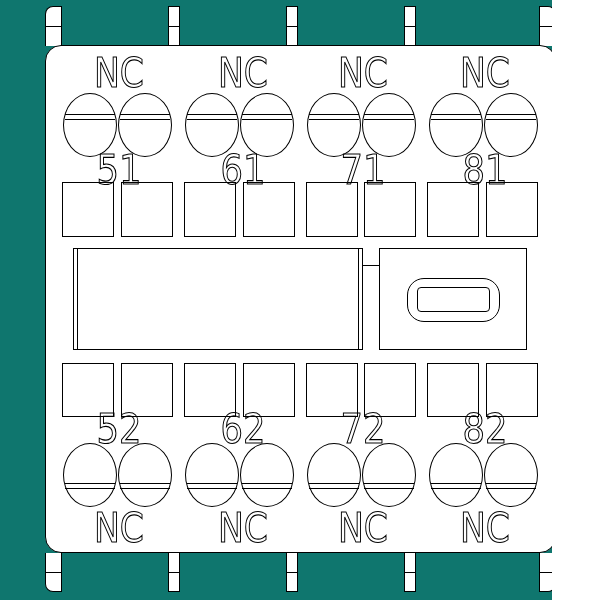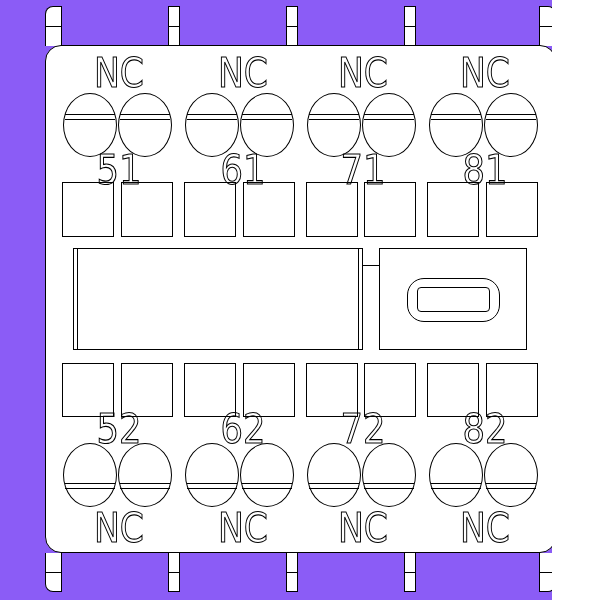--- a/index.html
+++ b/index.html
@@ -5,21 +5,21 @@
   html, body {
     margin: 0;
     padding: 0;
     background: #ffffff;
     font-family: "DejaVu Sans", sans-serif;
   }
   .canvas {
     position: relative;
     width: 552px;
     height: 600px;
-    background: #8b5cf6;
+    background: #0f766e;
     overflow: hidden;
   }
   .abs { position: absolute; box-sizing: border-box; }
 
   
   .device-body {
     left: 45px; top: 45px; width: 511px; height: 508px;
     border: 1.5px solid #000;
     border-radius: 16px;
     background: #ffffff;

